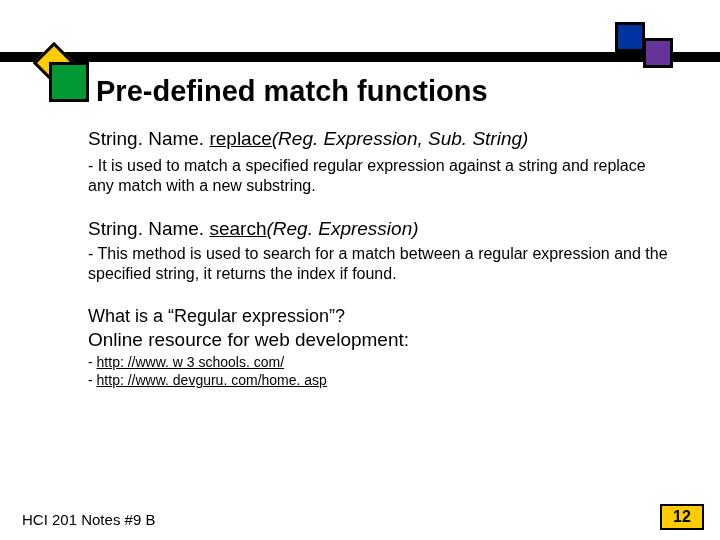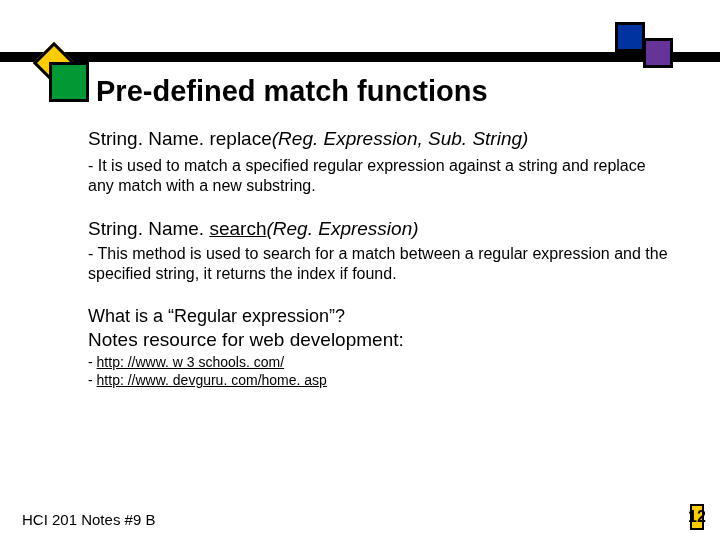--- a/index.html
+++ b/index.html
@@ -36,42 +36,42 @@
     color: #000000;
   }
   .content {
     position: absolute;
     top: 128px;
     left: 88px;
     width: 580px;
   }
   .sig1 { font-size: 19px; font-style: italic; color: #000000; margin-bottom: 6px; }
   .sig1 .norm { font-style: normal; }
-  .sig1 .under { font-style: normal; }
+  .sig1 .under { text-decoration: underline; font-style: normal; }
   .desc { font-size: 16px; color: #000000; line-height: 1.25; margin-bottom: 22px; }
   .sig2 { font-size: 19px; font-style: italic; color: #000000; margin-bottom: 4px; }
   .sig2 .norm { font-style: normal; }
   .sig2 .under { text-decoration: underline; font-style: normal; }
   .qhead { font-size: 18px; color: #000000; margin-bottom: 2px; }
   .link { font-size: 14px; color: #000000; text-decoration: underline; margin-bottom: 22px; }
   .ohead { font-size: 19px; color: #000000; margin-bottom: 2px; }
   .olinks { font-size: 14px; color: #000000; line-height: 1.3; }
   .olinks .ul { text-decoration: underline; }
   .footer {
     position: absolute;
     bottom: 12px;
     left: 22px;
     font-size: 15px;
     color: #000000;
   }
   .pagenum-box {
     position: absolute;
     bottom: 10px;
     right: 16px;
-    width: 14px;
+    width: 44px;
     height: 26px;
     background: #ffcc00;
     border: 2px solid #000000;
     display: flex;
     align-items: center;
     justify-content: center;
     font-size: 16px;
     font-weight: bold;
     color: #000000;
   }
@@ -94,21 +94,21 @@
   </div>
   <div class="desc">- It is used to match a specified regular expression against a string and replace any match with a new substring.</div>
 
   <div class="sig2">
     <span class="norm">String. Name. </span><span class="under">search</span><span>(Reg. Expression)</span>
   </div>
   <div class="desc">- This method is used to search for a match between a regular expression and the specified string, it returns the index if found.</div>
 
   <div class="qhead">What is a “Regular expression”?</div>
 
-  <div class="ohead">Notes resource for web development:</div>
+  <div class="ohead">Online resource for web development:</div>
   <div class="olinks">
     <div><span>- </span><span class="ul">http: //www. w 3 schools. com/</span></div>
     <div><span>- </span><span class="ul">http: //www. devguru. com/home. asp</span></div>
   </div>
 
 </div>
 
 <div class="footer">HCI 201 Notes #9 B</div>
 <div class="pagenum-box">12</div>
 

